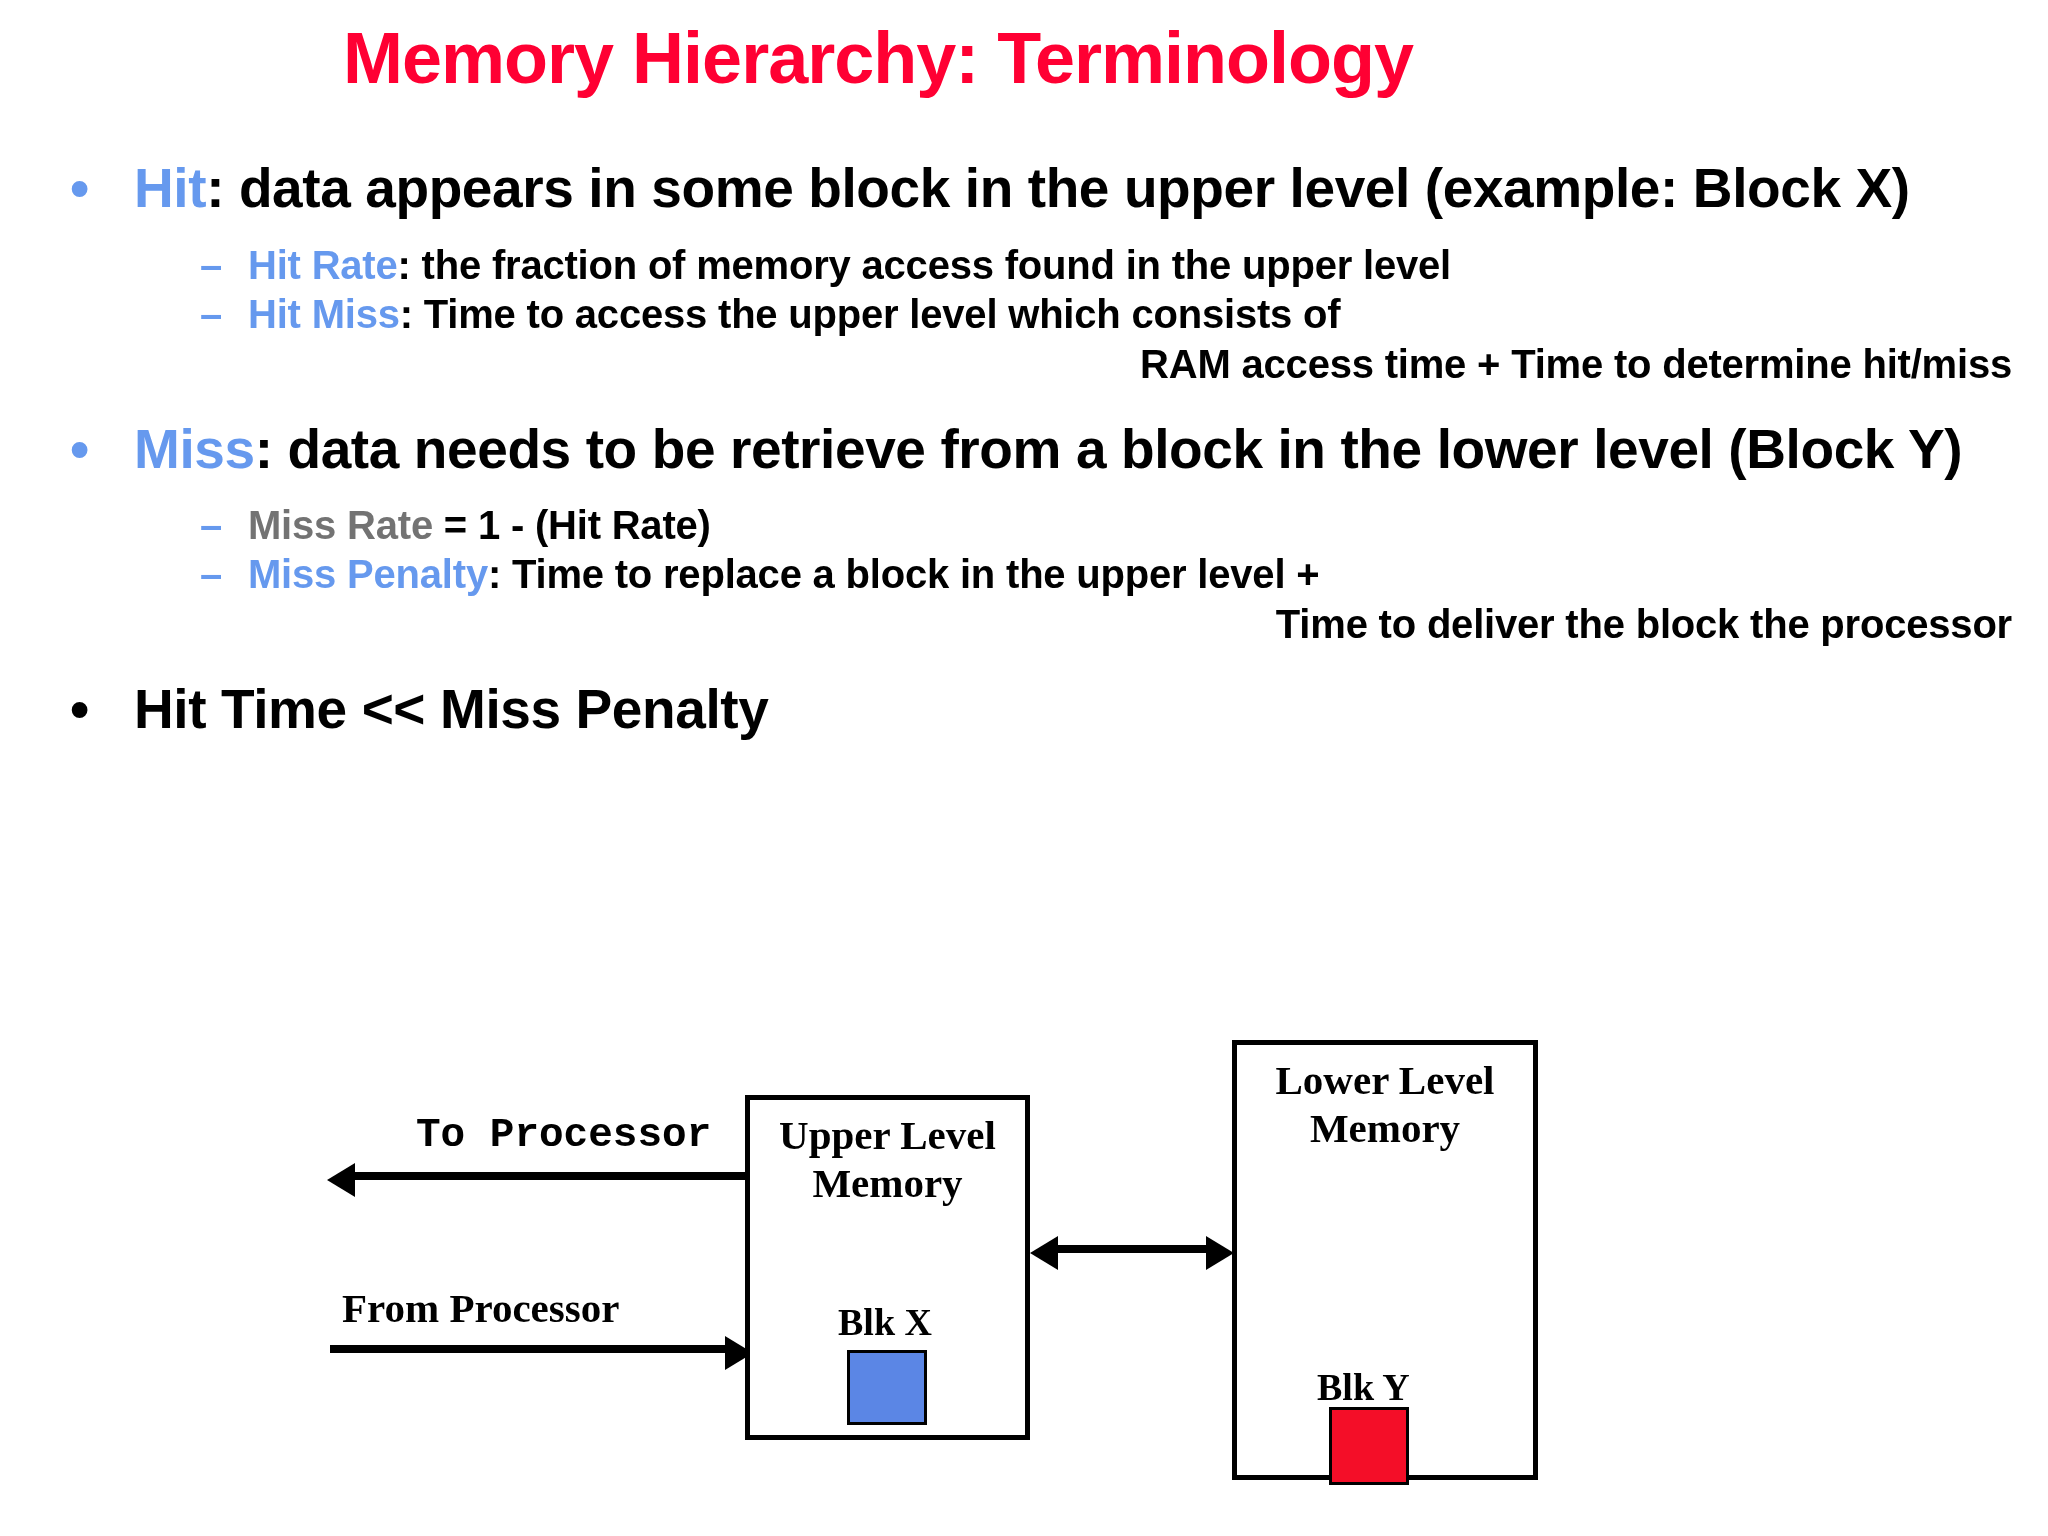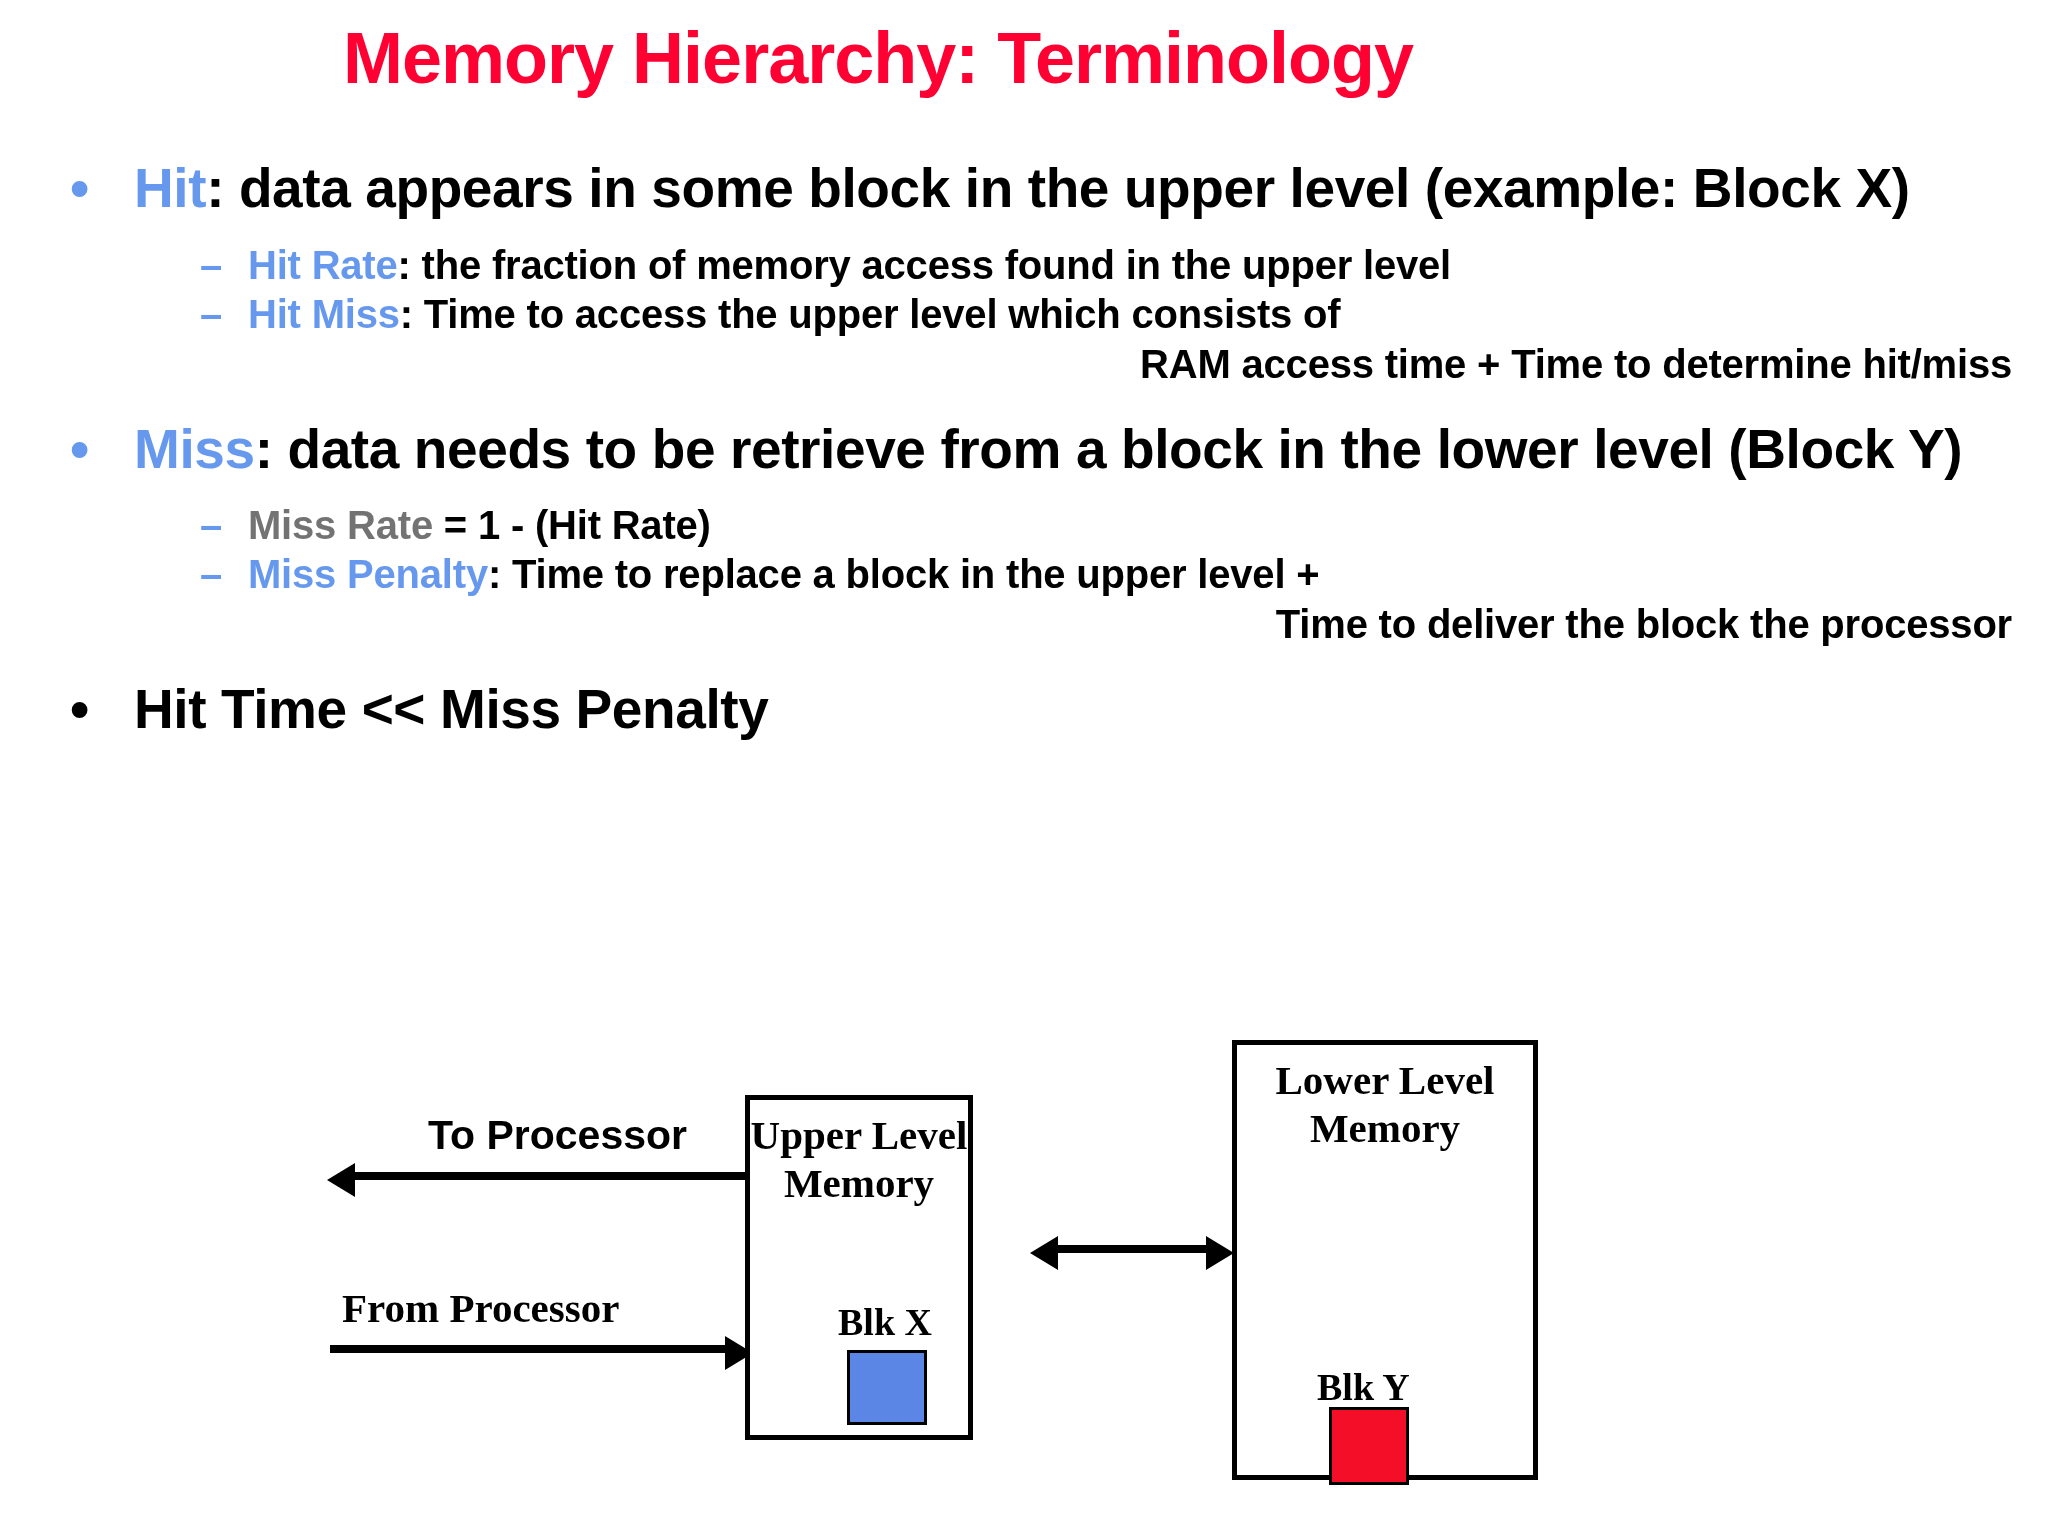--- a/index.html
+++ b/index.html
@@ -104,21 +104,21 @@
 
   .box {
     position: absolute;
     background: #ffffff;
     border: 5px solid #000000;
     box-sizing: border-box;
   }
   #upper-level-box {
     left: 745px;
     top: 75px;
-    width: 228px;
+    width: 285px;
     height: 345px;
   }
   #lower-level-box {
     left: 1232px;
     top: 20px;
     width: 306px;
     height: 440px;
   }
 
   .box-title {
@@ -189,23 +189,23 @@
   .head-right {
     border-top: 17px solid transparent;
     border-bottom: 17px solid transparent;
     border-left: 28px solid #000000;
   }
 
   #to-proc-line { left: 355px; top: 152px; width: 392px; }
   #to-proc-head { left: 327px; top: 143px; }
   #to-proc-label {
     position: absolute;
-    left: 428px;
+    left: 416px;
     top: 92px;
-    font-family: Liberation Sans, sans-serif;
+    font-family: Liberation Mono, monospace;
     font-weight: bold;
     font-size: 41px;
     white-space: nowrap;
   }
 
   #from-proc-line { left: 330px; top: 325px; width: 395px; }
   #from-proc-head { left: 725px; top: 316px; }
   #from-proc-label {
     position: absolute;
     left: 342px;

